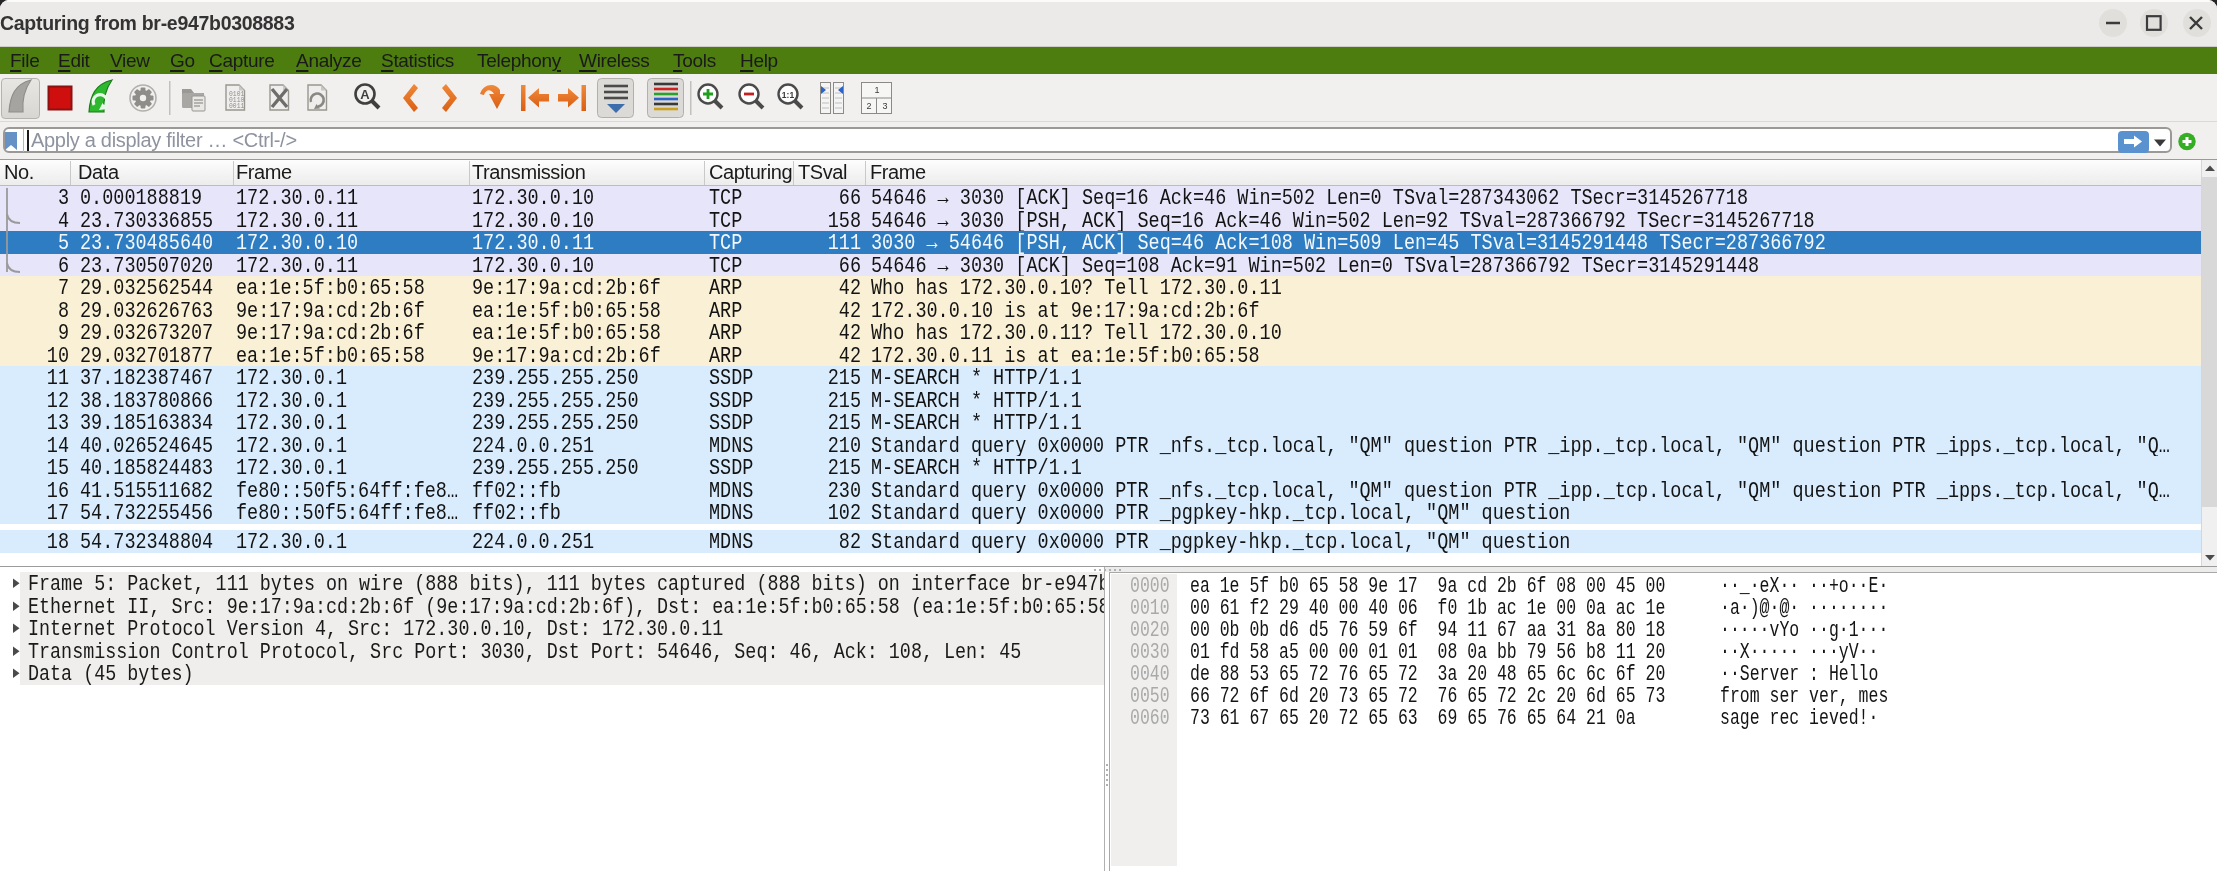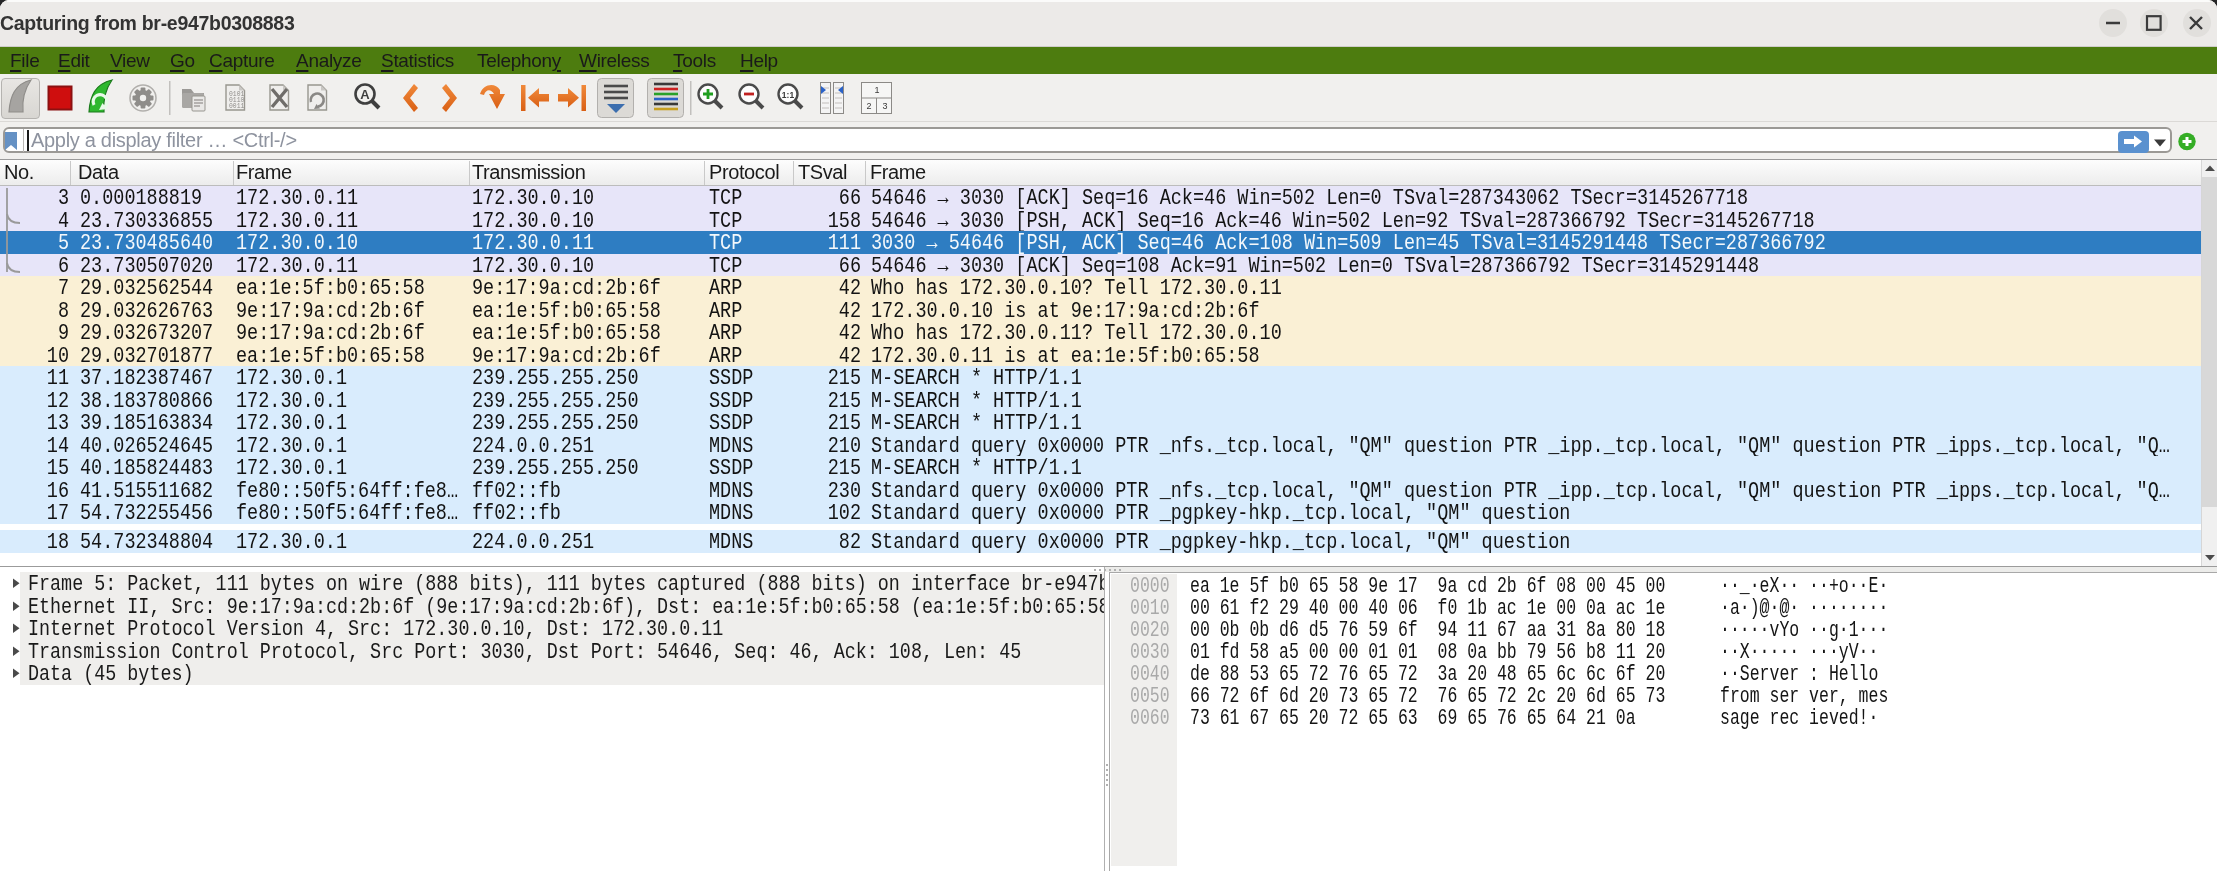--- a/index.html
+++ b/index.html
@@ -246,21 +246,21 @@
       <div class="hsep" style="left:70px"></div>
         <div class="hsep" style="left:233px"></div>
       <div class="hsep" style="left:469px"></div>
         <div class="hsep" style="left:704px"></div>
       <div class="hsep" style="left:793px"></div>
         <div class="hsep" style="left:865px"></div>
       <span class="hlab" style="left:4px">No.</span>
       <span class="hlab" style="left:78px">Data</span>
       <span class="hlab" style="left:236px">Frame</span>
       <span class="hlab" style="left:472px">Transmission</span>
-      <span class="hlab" style="left:709px">Protocol</span>
+      <span class="hlab" style="left:709px">Capturing</span>
       <span class="hlab" style="left:798px">TSval</span>
       <span class="hlab" style="left:870px">Frame</span>
     </div>
     <div id="rows">
       <div class="row r-tcp" style="top:26.0px">
           <span class="cn">3</span>
           <span class="ct">0.000188819</span>
           <span class="cs">172.30.0.11</span>
           <span class="cd">172.30.0.10</span>
           <span class="cp">TCP</span>

